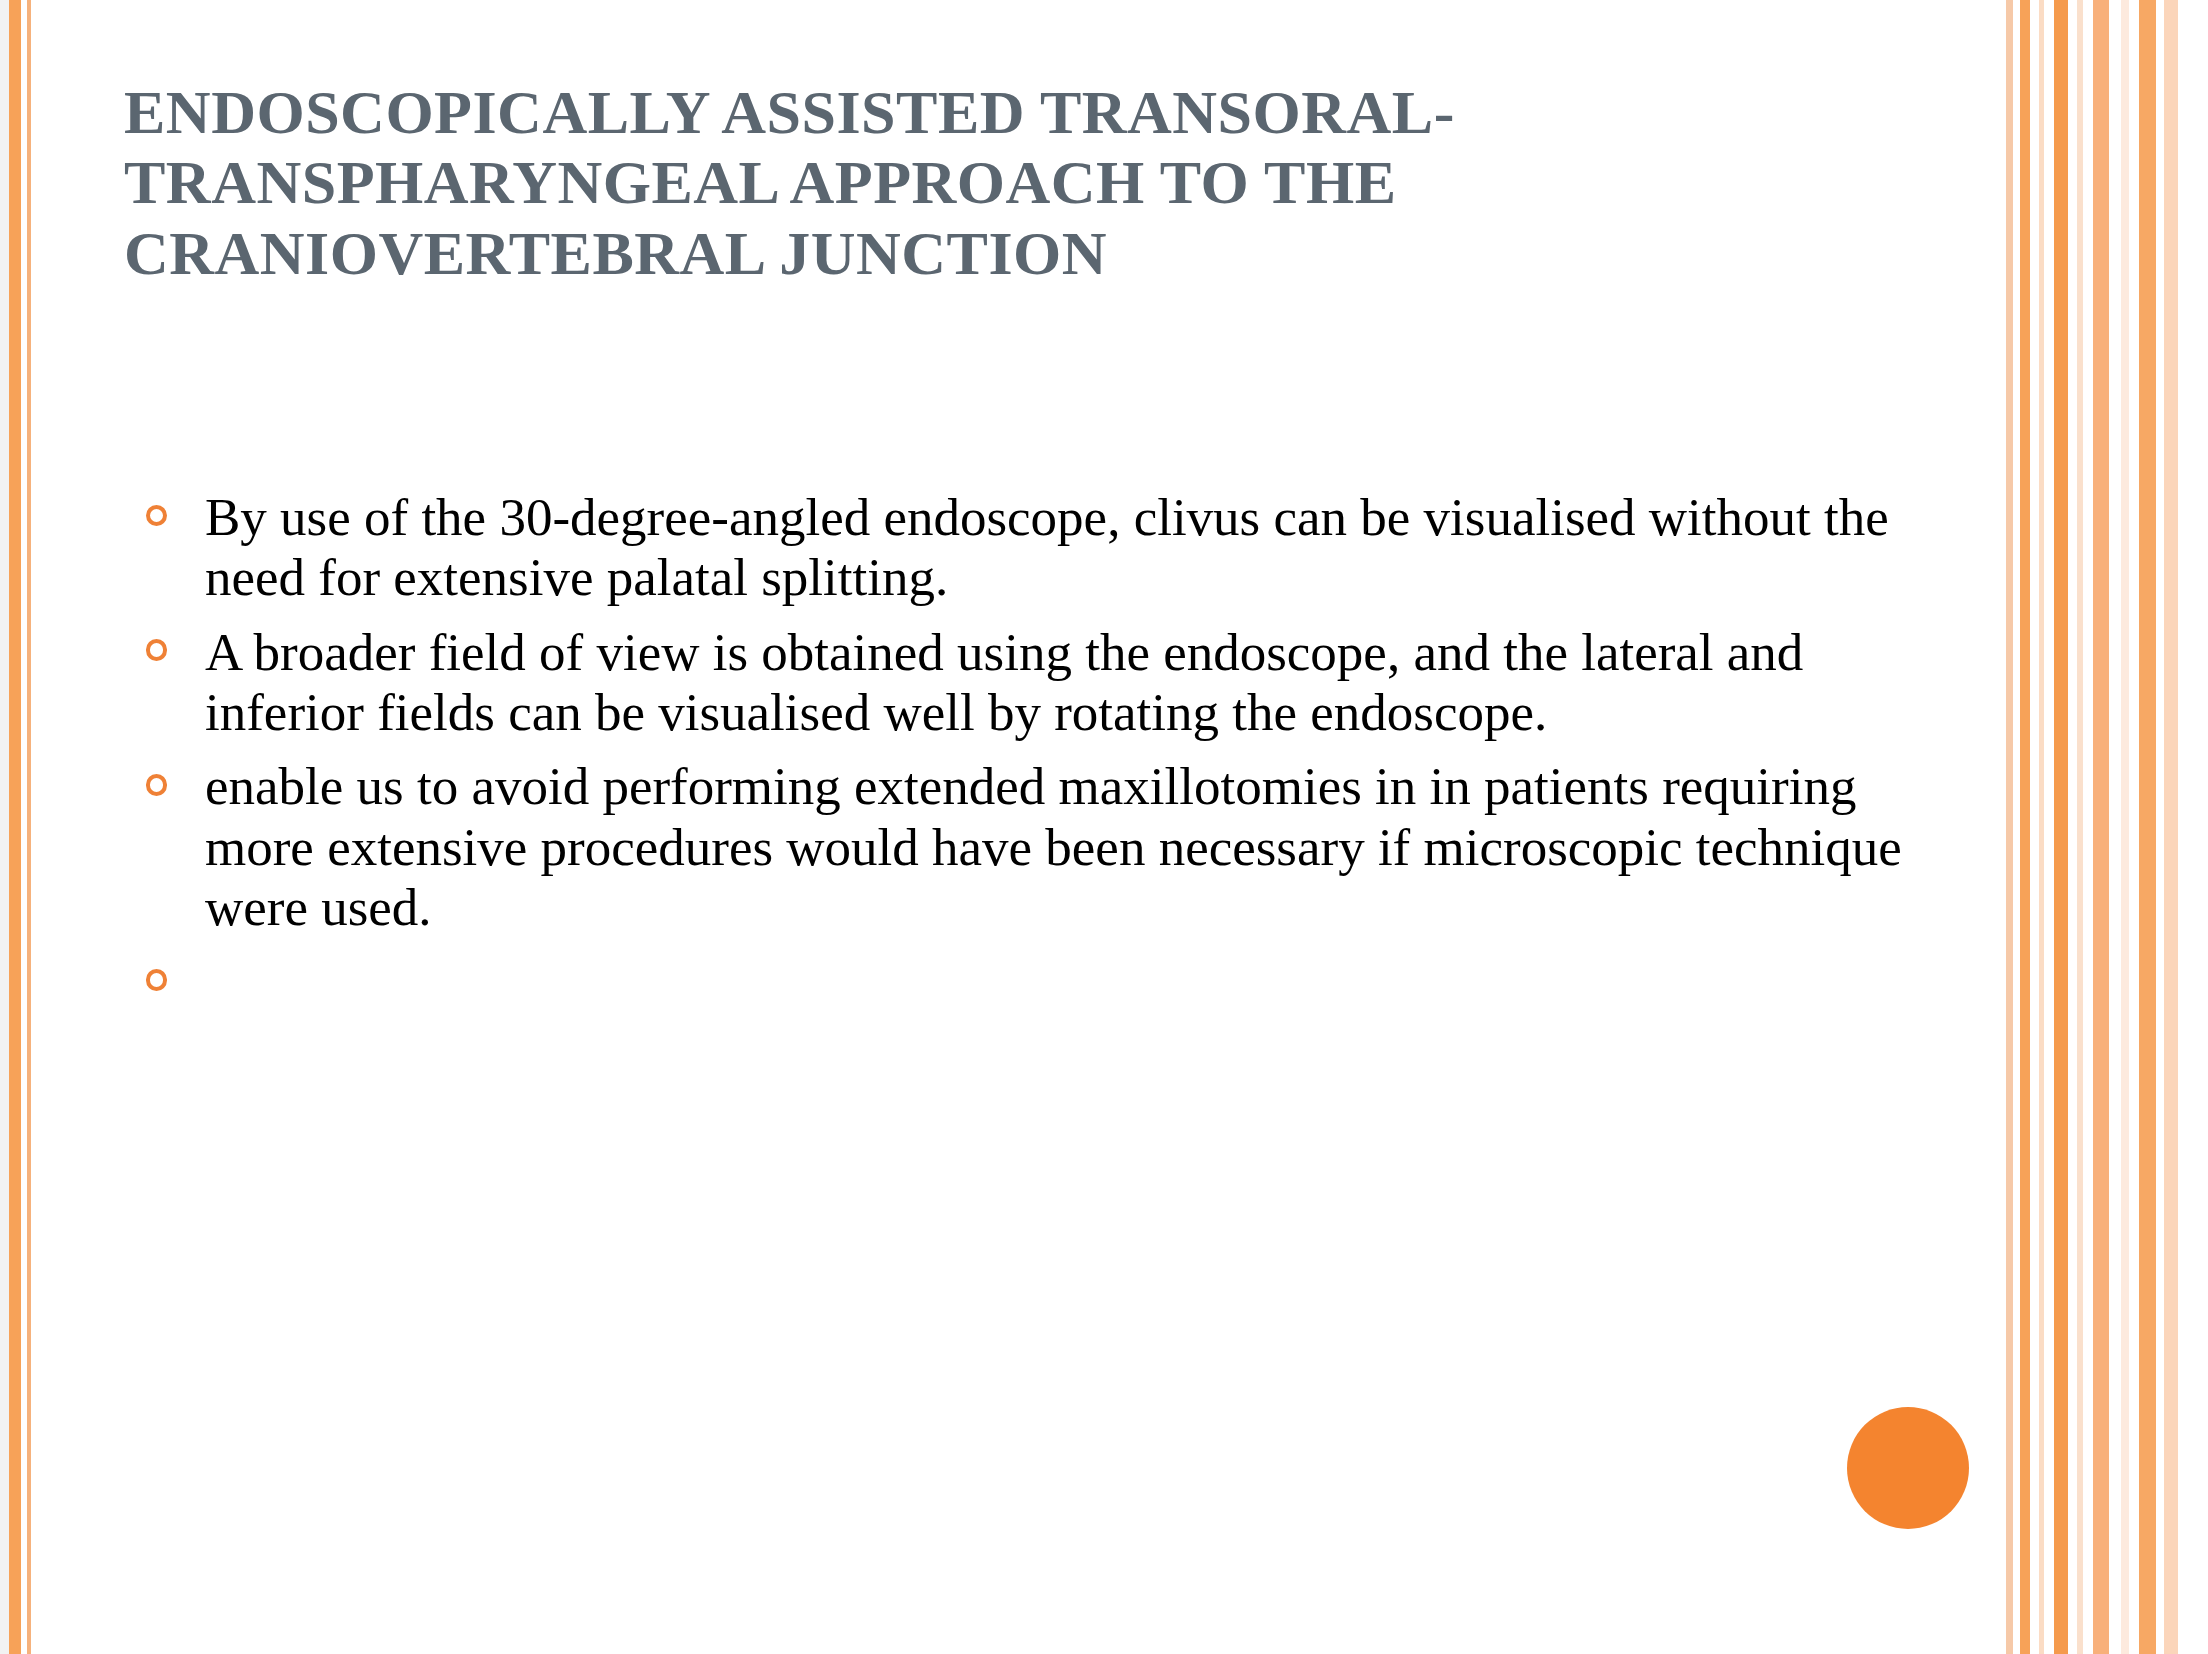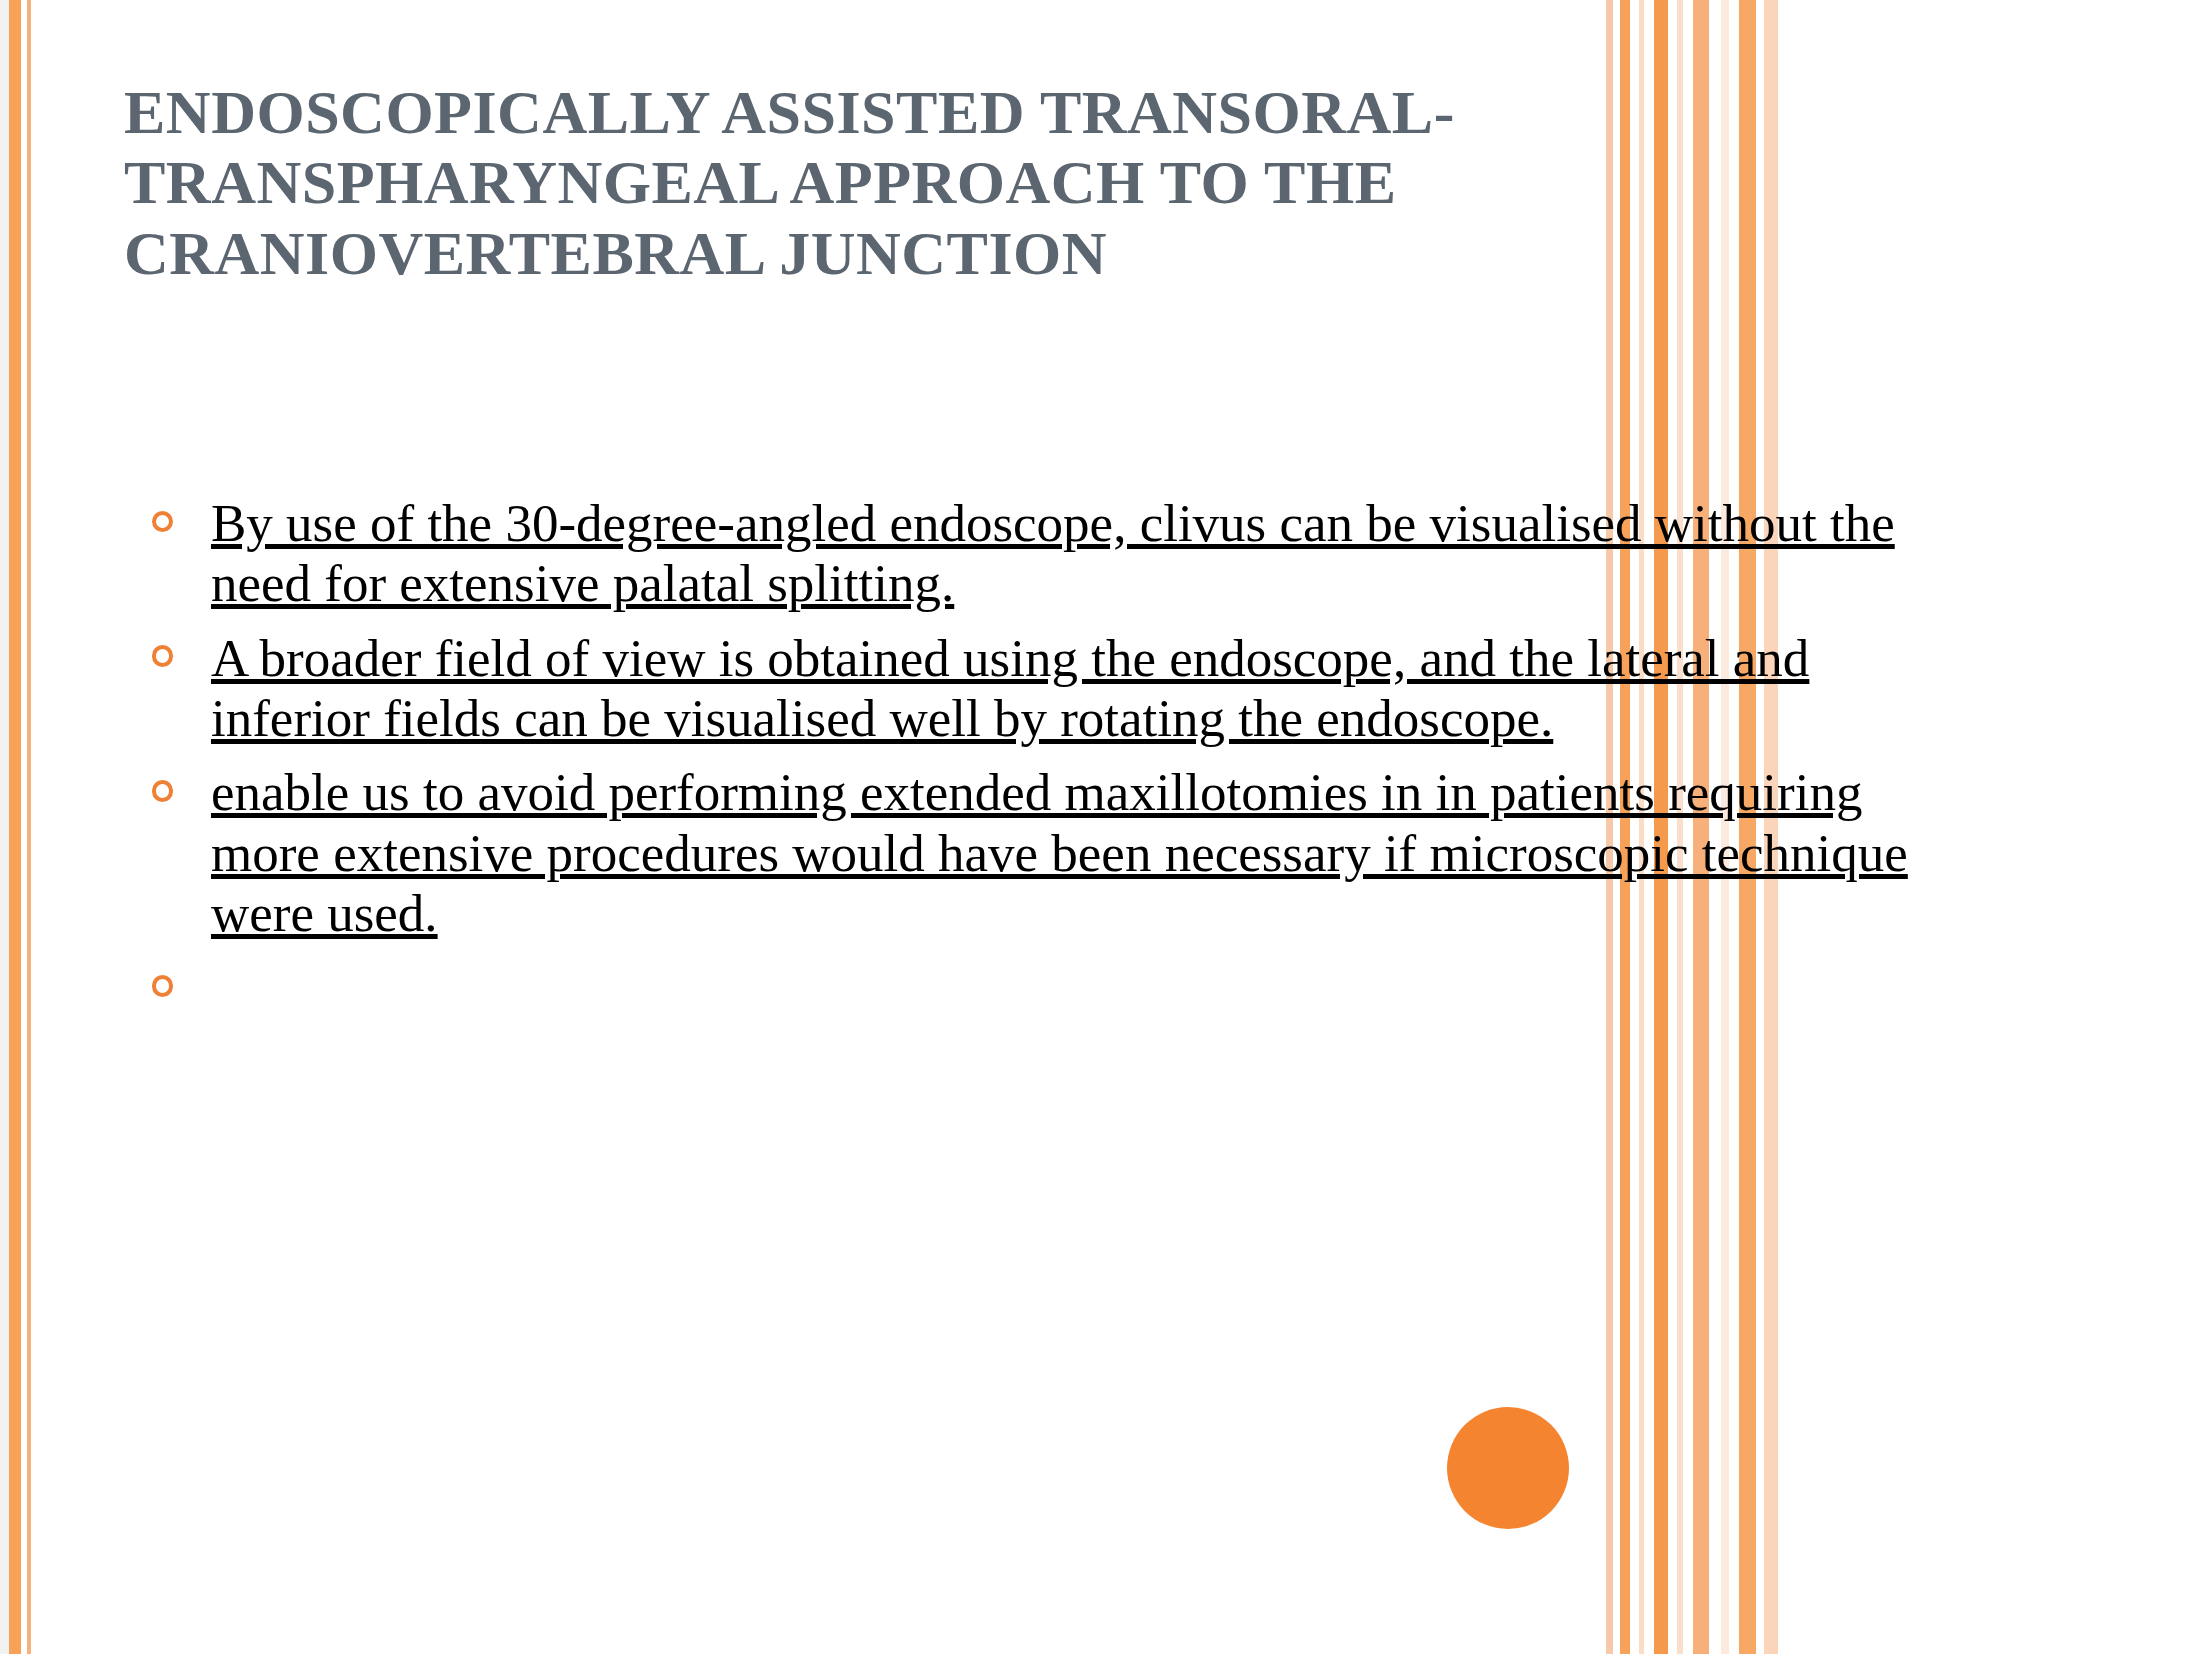--- a/index.html
+++ b/index.html
@@ -8,21 +8,21 @@
     background: #ffffff;
   }
   body {
     width: 2209px;
     height: 1655px;
     overflow: hidden;
     font-family: "Liberation Serif", serif;
   }
   .slide {
     position: relative;
-    width: 1778px;
+    width: 2178px;
     height: 1655px;
     background: #ffffff;
     box-sizing: border-box;
   }
   
   .stripe {
     position: absolute;
     top: 0;
     bottom: 0;
   }
@@ -55,23 +55,22 @@
     letter-spacing: 0.5px;
     text-transform: uppercase;
   }
 
   .body-list {
     position: absolute;
     left: 124px;
     top: 483px;
     width: 1793px;
     list-style: none;
-    margin: 10px;
+    margin: 4px;
     padding: 0;
-    text-decoration: underline;
   }
   .bullet-item {
     position: relative;
     padding-left: 77px;
     margin-bottom: 13.8px;
     color: #000000;
     font-family: "Liberation Serif", serif;
     font-size: 53px;
     line-height: 1.14;
   }

